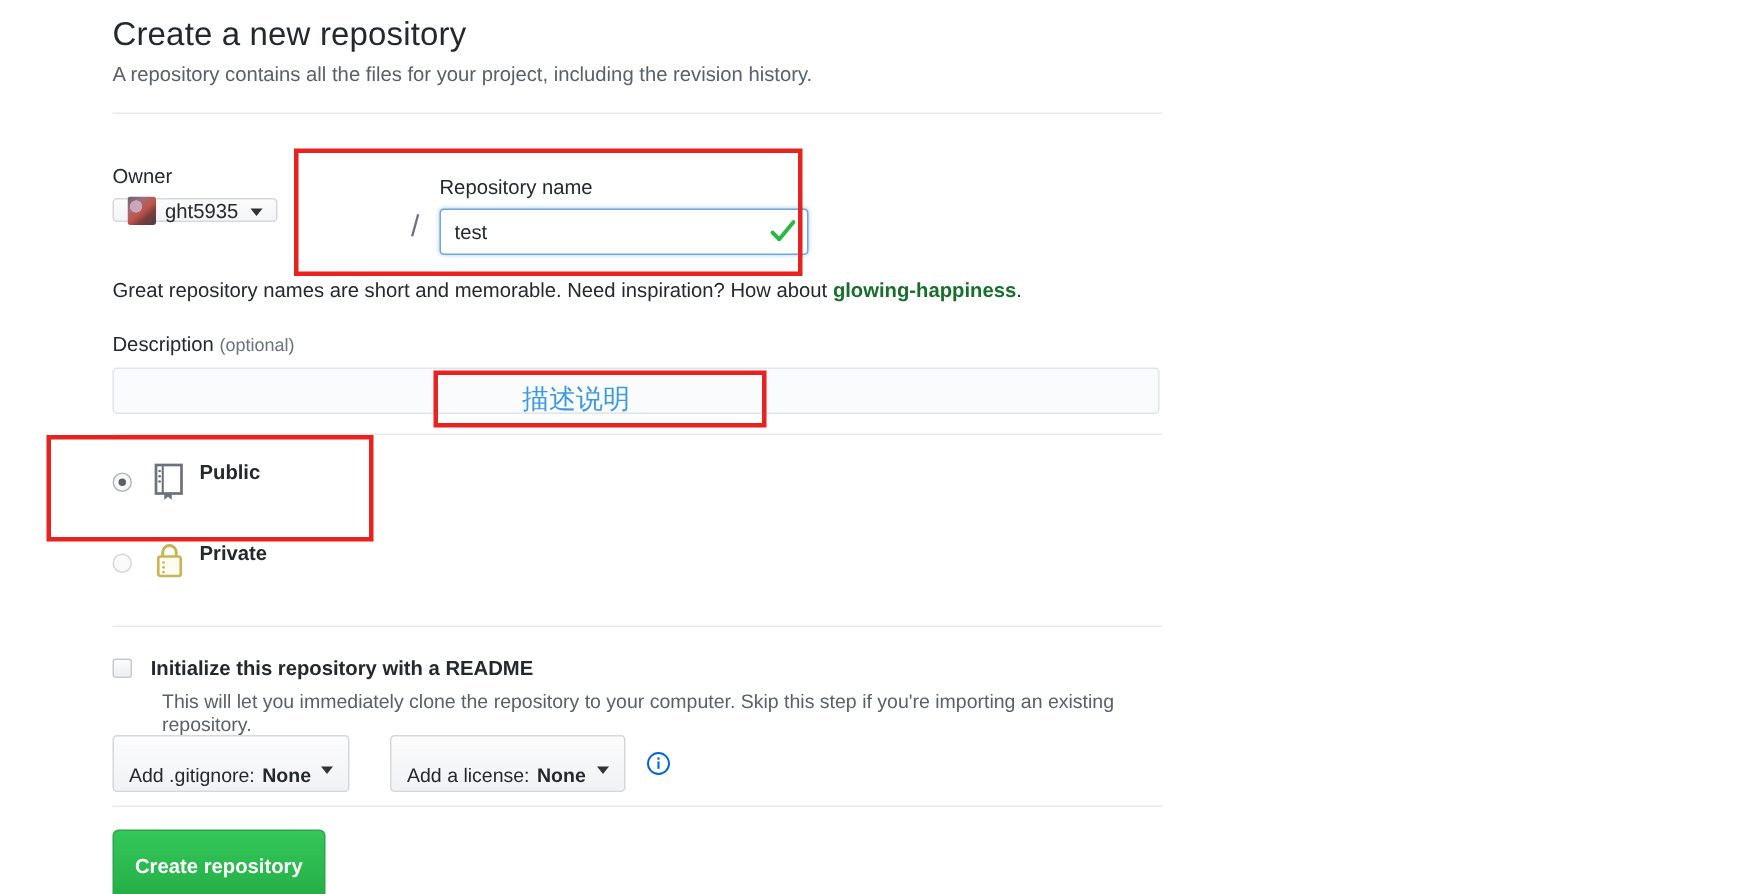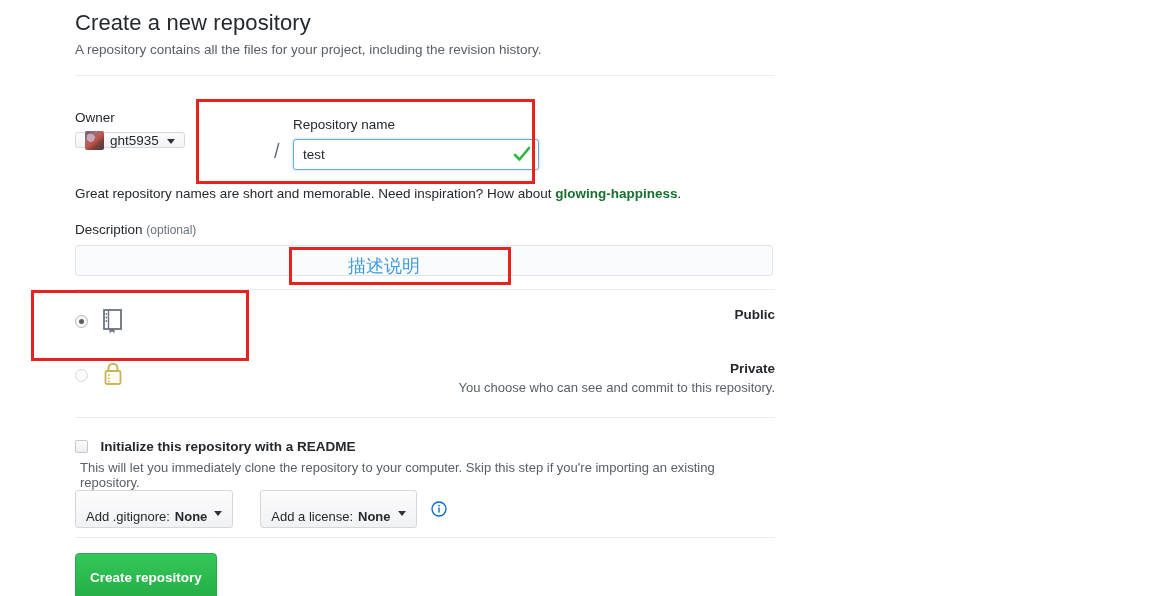--- a/index.html
+++ b/index.html
@@ -182,21 +182,20 @@
   .vis {
     position: absolute;
     left: 75px;
     top: 306px;
     width: 700px;
   }
   .vis-row {
     position: relative;
     padding-left: 58px;
     min-height: 40px;
-    text-align: right;
   }
   .vis-row + .vis-row { margin-top: 14px; }
   .radio {
     position: absolute;
     left: 0;
     top: 9px;
     width: 13px;
     height: 13px;
     border-radius: 50%;
     border: 1px solid #b4b8bc;
@@ -251,21 +250,21 @@
   .readme-label {
     font-size: 13.5px;
     font-weight: bold;
     color: #24292e;
     margin-left: 8px;
   }
   .readme-desc {
     font-size: 13px;
     color: #586069;
     margin-top: 5px;
-    margin-left: 5px;
+    margin-left: 33px;
   }
 
   
   .selects {
     position: absolute;
     left: 75px;
     top: 490px;
     display: flex;
     align-items: center;
   }
@@ -399,21 +398,20 @@
     <div class="vis-row">
       <span class="radio dim"></span>
       <svg class="vis-icon" viewBox="0 0 24 26">
         <path d="M7.5 9 L7.5 6.2 A4.5 4.5 0 0 1 16.5 6.2 L16.5 9" fill="none" stroke="#c9b458" stroke-width="2"></path>
         <rect x="4.5" y="9" width="15" height="13" rx="1.5" fill="#fdfcf0" stroke="#c9b458" stroke-width="1.8"></rect>
         <circle cx="8" cy="13" r="0.9" fill="#c9b458"></circle>
         <circle cx="8" cy="16.2" r="0.9" fill="#c9b458"></circle>
         <circle cx="8" cy="19.4" r="0.9" fill="#c9b458"></circle>
       </svg>
       <div class="vis-name">Private</div>
-      <div class="vis-desc">You choose who can see and commit to this repository.</div>
     </div>
   </div>
 
   <div class="divider" id="divider-readme"></div>
 
   <div class="readme">
     <div>
       <span class="cb"></span>
       <span class="readme-label">Initialize this repository with a README</span>
     </div>

